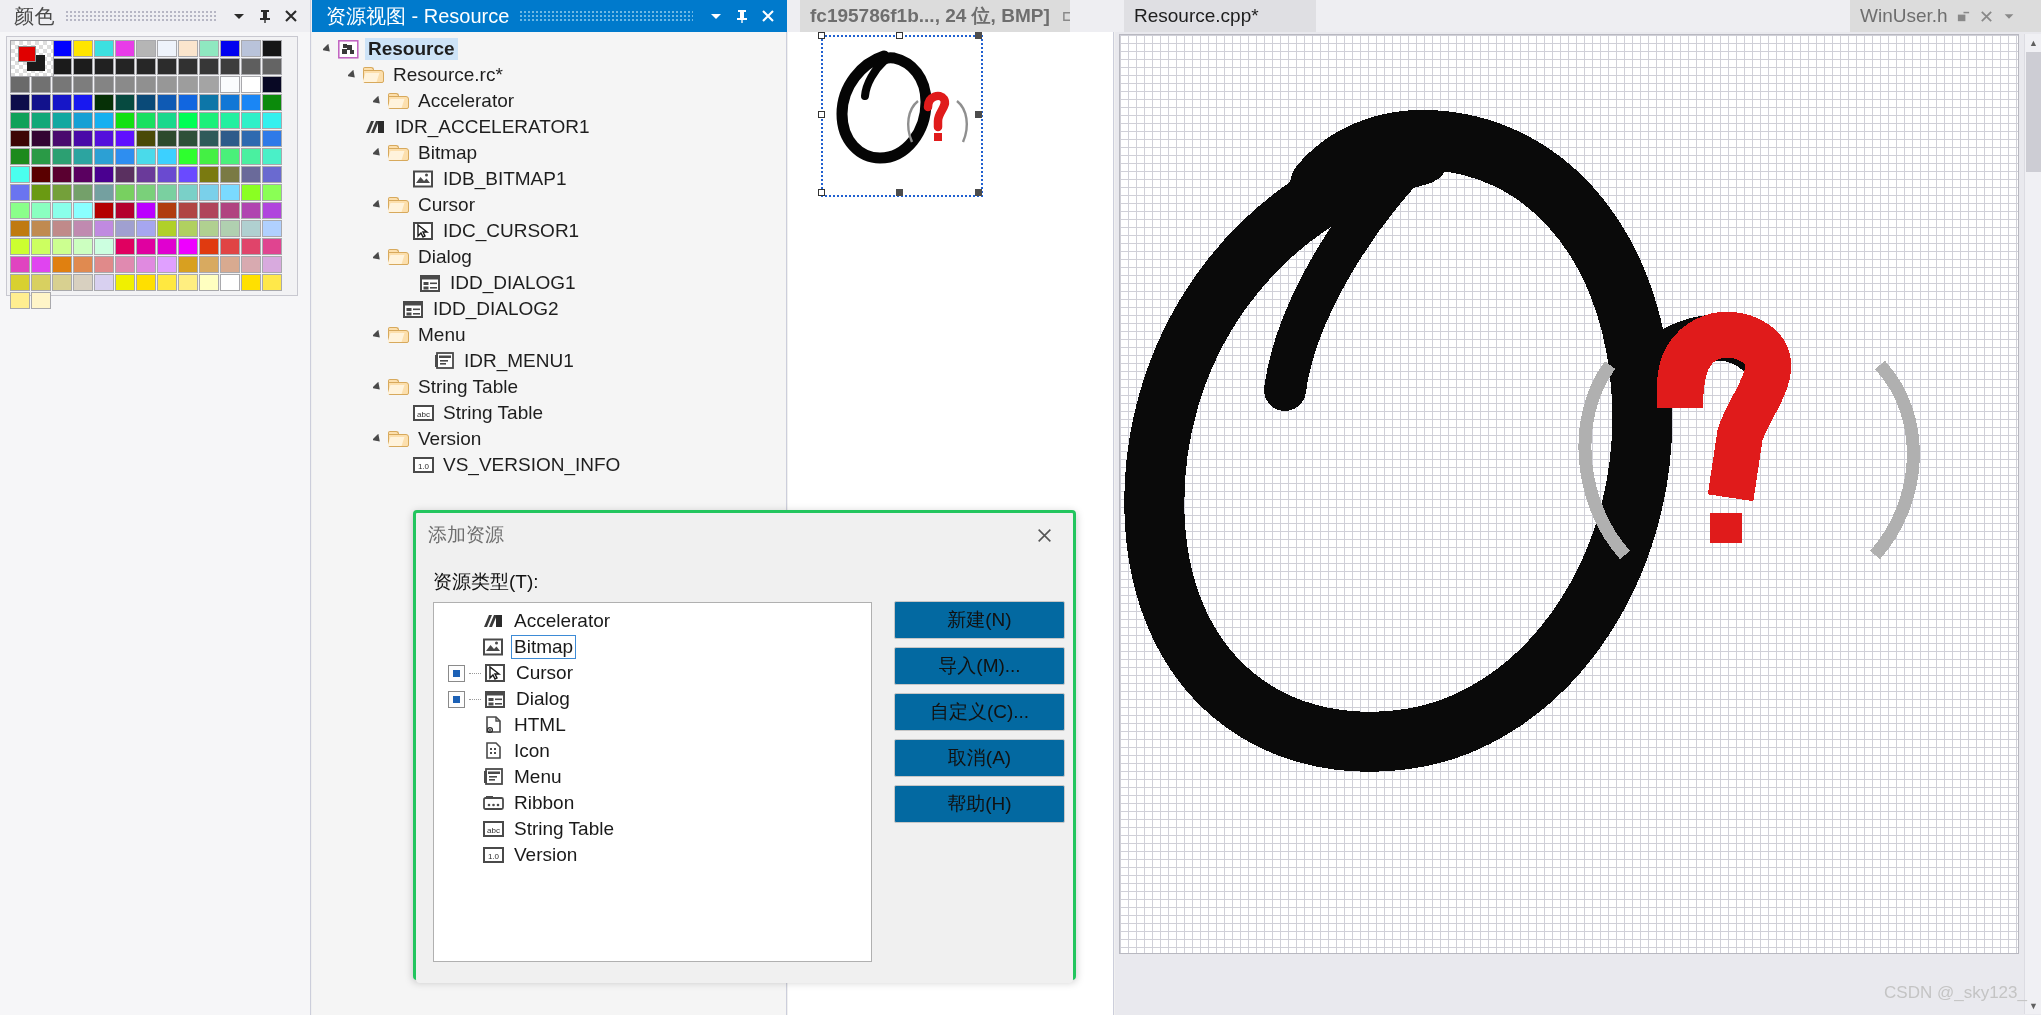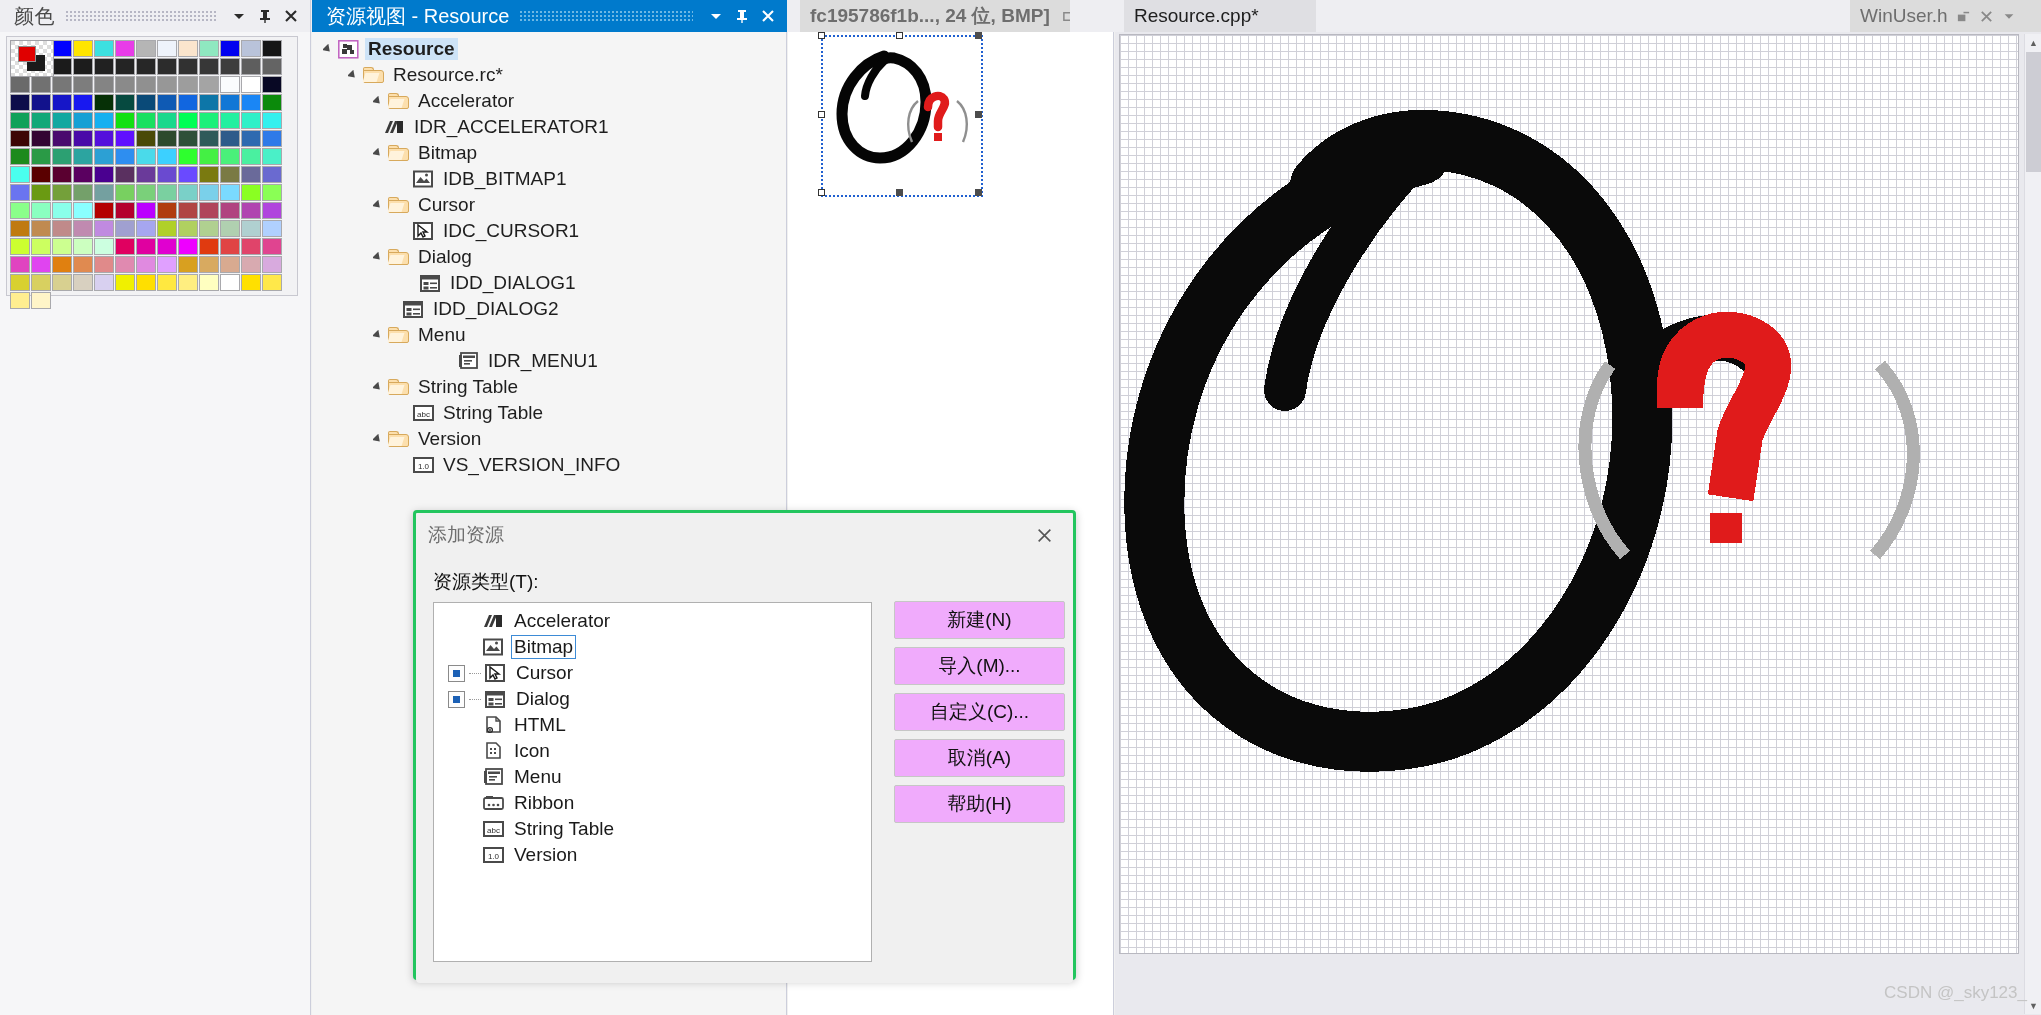--- a/index.html
+++ b/index.html
@@ -154,21 +154,21 @@
   .lb-expand { width:17px; height:17px; border:1px solid #8a8a8a; background:#fdfdfd; display:flex; align-items:center; justify-content:center; margin-right:4px; position:relative;}
   .lb-expand i { width:7px; height:7px; background:#1b60b5; display:block; }
   .lb-dots { width:12px; border-bottom:1px dotted #999; height:1px; margin-right:2px;}
   .lb-spacer { width:33px; height:1px; }
   .lb-ico { width:24px; height:20px; display:flex; align-items:center; justify-content:center; margin-right:6px; }
   .lb-text { padding:0 3px; }
   .lb-row.selected .lb-text { border:1px solid #3d8bd6; padding:0 2px; }
 
   .dlg-btn {
     position:absolute; left:478px; width:171px; height:38px;
-    background:#f0abfc; border:1px solid #c6c6c6; border-radius:2px;
+    background:#0369a1; border:1px solid #c6c6c6; border-radius:2px;
     font-size:19px; color:#111; display:flex; align-items:center; justify-content:center;
   }
 
   .watermark {
     position:absolute; right:14px; bottom:12px;
     font-size:17px; color:#c4c4c4;
     font-family:"Liberation Sans", sans-serif;
   }
   .clearfix::after { content:""; display:block; clear:both; }
 </style>
@@ -511,21 +511,21 @@
             <span style="display: flex; align-items: center; justify-content: center;">
               <span class="fld">
                 <span class="ft"></span>
                 <span class="fb"></span>
                 <span class="fcut"></span>
               </span>
             </span>
           </span>
           <span class="tlabel">Accelerator</span>
         </div>
-        <div class="tree-row" style="padding-left: 54px;">
+        <div class="tree-row" style="padding-left: 35px;">
           <span class="twisty"></span>
           <span class="ticon">
             <span style="display: flex; align-items: center; justify-content: center;">
               <svg width="21" height="17" viewBox="0 0 21 17">
                 <path d="M1 14 L6 2 L9 2 L4 14 Z" fill="#3a3a3a"></path>
                 <path d="M6 14 L11 2 L14 2 L9 14 Z" fill="#3a3a3a"></path>
                 <rect x="13" y="2" width="6" height="12" fill="#2b2b2b"></rect>
               </svg>
             </span>
           </span>
@@ -649,21 +649,21 @@
             <span style="display: flex; align-items: center; justify-content: center;">
               <span class="fld">
                 <span class="ft"></span>
                 <span class="fb"></span>
                 <span class="fcut"></span>
               </span>
             </span>
           </span>
           <span class="tlabel">Menu</span>
         </div>
-        <div class="tree-row" style="padding-left: 104px; margin-left: 24px;">
+        <div class="tree-row" style="padding-left: 104px;">
           <span class="twisty"></span>
           <span class="ticon">
             <span style="display: flex; align-items: center; justify-content: center;">
               <svg width="20" height="18" viewBox="0 0 20 18">
                 <rect x="3" y="1" width="16" height="15" fill="#fff" stroke="#4a4a4a" stroke-width="1.8"></rect>
                 <rect x="1" y="3" width="3" height="12" fill="#4a4a4a"></rect>
                 <rect x="5" y="3.5" width="12" height="2.5" fill="#4a4a4a"></rect>
                 <rect x="6" y="8" width="8" height="1.6" fill="#4a4a4a"></rect>
                 <rect x="6" y="11" width="6" height="1.6" fill="#4a4a4a"></rect>
               </svg>

